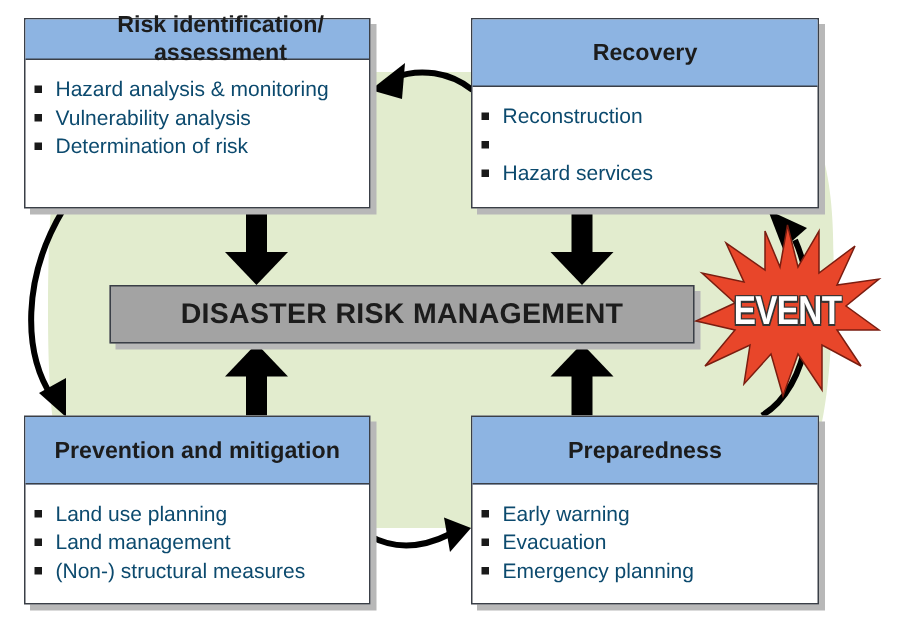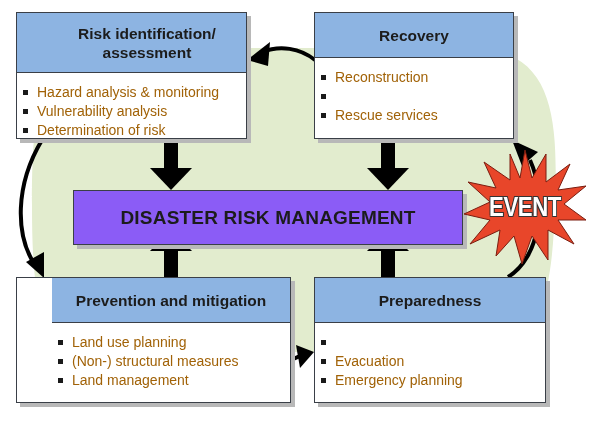--- a/index.html
+++ b/index.html
@@ -7,25 +7,25 @@
          font-family: "Liberation Sans", sans-serif; }
   #stage { position: absolute; left: 0; top: 0; width: 600px; height: 423px; }
   .bg-svg { position: absolute; left: 0; top: 0; width: 600px; height: 423px; }
   .box { position: absolute; background: #ffffff; border: 1.5px solid #3a3f47;
          box-shadow: 4px 4px 0 #b8b8b8; box-sizing: border-box; }
   .box .hdr { background: #8db4e2; border-bottom: 1.5px solid #3a3f47;
               display: flex; align-items: center; justify-content: center;
               text-align: center; font-weight: bold; color: #1c1c1c;
               font-size: 15.5px; line-height: 19px; box-sizing: border-box; }
   .box ul { list-style: none; margin: 0; padding: 10px 0 0 6px; }
-  .box li { font-size: 14px; line-height: 19px; color: #a16207; white-space: nowrap; }
+  .box li { font-size: 14px; line-height: 19px; color: #0c4a6e; white-space: nowrap; }
   .box li .blt { display: inline-block; width: 5px; height: 5px; background: #1a1a1a;
                  margin: 0 9px 2px 0; vertical-align: middle; }
-  .banner { position: absolute; left: 73px; top: 190px; width: 390px; height: 55px;
-            background: #8b5cf6; border: 1.5px solid #3a3f47; box-sizing: border-box;
+  .banner { position: absolute; left: 73px; top: 190px; width: 390px; height: 39px;
+            background: #a3a3a3; border: 1.5px solid #3a3f47; box-sizing: border-box;
             box-shadow: 4px 4px 0 #b8b8b8;
             display: flex; align-items: center; justify-content: center;
             font-weight: bold; font-size: 19px; color: #1c1c1c; letter-spacing: 0.2px; }
   .event-wrap { position: absolute; left: 462px; top: 148px; width: 126px; height: 118px; }
   .event-text { position: absolute; left: 0; top: 0; width: 126px; height: 118px;
                 display: flex; align-items: center; justify-content: center;
                 font-weight: bold; font-size: 27px; color: #ffffff;
                 letter-spacing: -0.5px;
                 text-shadow: -1px -1px 0 #333, 1px -1px 0 #333, -1px 1px 0 #333, 1px 1px 0 #333;
                 transform: scaleX(0.82); }
@@ -68,52 +68,52 @@
     <polygon points="44,278 26,262 44,252" fill="#000"></polygon>
 
     <path d="M246,357 C262,366 280,366 300,356" fill="none" stroke="#000" stroke-width="4"></path>
     <polygon points="314,352 296,345 300,368" fill="#000"></polygon>
 
     <path d="M508,277 C540,258 548,200 530,160" fill="none" stroke="#000" stroke-width="4"></path>
     <polygon points="512,140 538,152 522,166" fill="#000"></polygon>
   </svg>
 
   <div class="box" style="left:16px; top:12px; width:231px; height:127px;">
-    <div class="hdr" style="height:60px;padding-left:31px;">Risk identification/ assessment</div>
+    <div class="hdr" style="height:27px;padding-left:31px;">Risk identification/ assessment</div>
     <ul>
       <li><span class="blt"></span><span>Hazard analysis &amp; monitoring</span></li>
       <li><span class="blt"></span><span>Vulnerability analysis</span></li>
       <li><span class="blt"></span><span>Determination of risk</span></li>
     </ul>
   </div>
 
-  <div class="box" style="left:314px; top:12px; width:200px; height:127px;">
+  <div class="box" style="left:314px; top:12px; width:232px; height:127px;">
     <div class="hdr" style="height:45px;">Recovery</div>
     <ul>
       <li><span class="blt"></span><span>Reconstruction</span></li>
       <li><span class="blt"></span></li>
-      <li><span class="blt"></span><span>Rescue services</span></li>
+      <li><span class="blt"></span><span>Hazard services</span></li>
     </ul>
   </div>
 
   <div class="banner">DISASTER RISK MANAGEMENT</div>
 
-  <div class="box" style="left:16px; top:277px; width:275px; height:126px;padding-left:35px;">
+  <div class="box" style="left:16px; top:277px; width:231px; height:126px;">
     <div class="hdr" style="height:45px;">Prevention and mitigation</div>
     <ul>
       <li><span class="blt"></span><span>Land use planning</span></li>
+      <li><span class="blt"></span><span>Land management</span></li>
       <li><span class="blt"></span><span>(Non-) structural measures</span></li>
-      <li><span class="blt"></span><span>Land management</span></li>
     </ul>
   </div>
 
   <div class="box" style="left:314px; top:277px; width:232px; height:126px;">
     <div class="hdr" style="height:45px;">Preparedness</div>
     <ul>
-      <li><span class="blt"></span></li>
+      <li><span class="blt"></span><span>Early warning</span></li>
       <li><span class="blt"></span><span>Evacuation</span></li>
       <li><span class="blt"></span><span>Emergency planning</span></li>
     </ul>
   </div>
 
   <div class="event-wrap">
     <svg width="126" height="118" viewBox="0 0 126 118">
       <polygon fill="#e8462a" stroke="#7a1d10" stroke-width="1" points="63,2 70,30 84,6 84,34 108,16 96,42 124,38 102,56 124,72 96,72 112,96 86,82 86,112 70,88 60,116 52,88 34,108 38,82 8,96 28,72 2,66 28,54 6,34 34,40 22,14 48,32 48,6 58,30"></polygon>
     </svg>
     <div class="event-text">EVENT</div>

